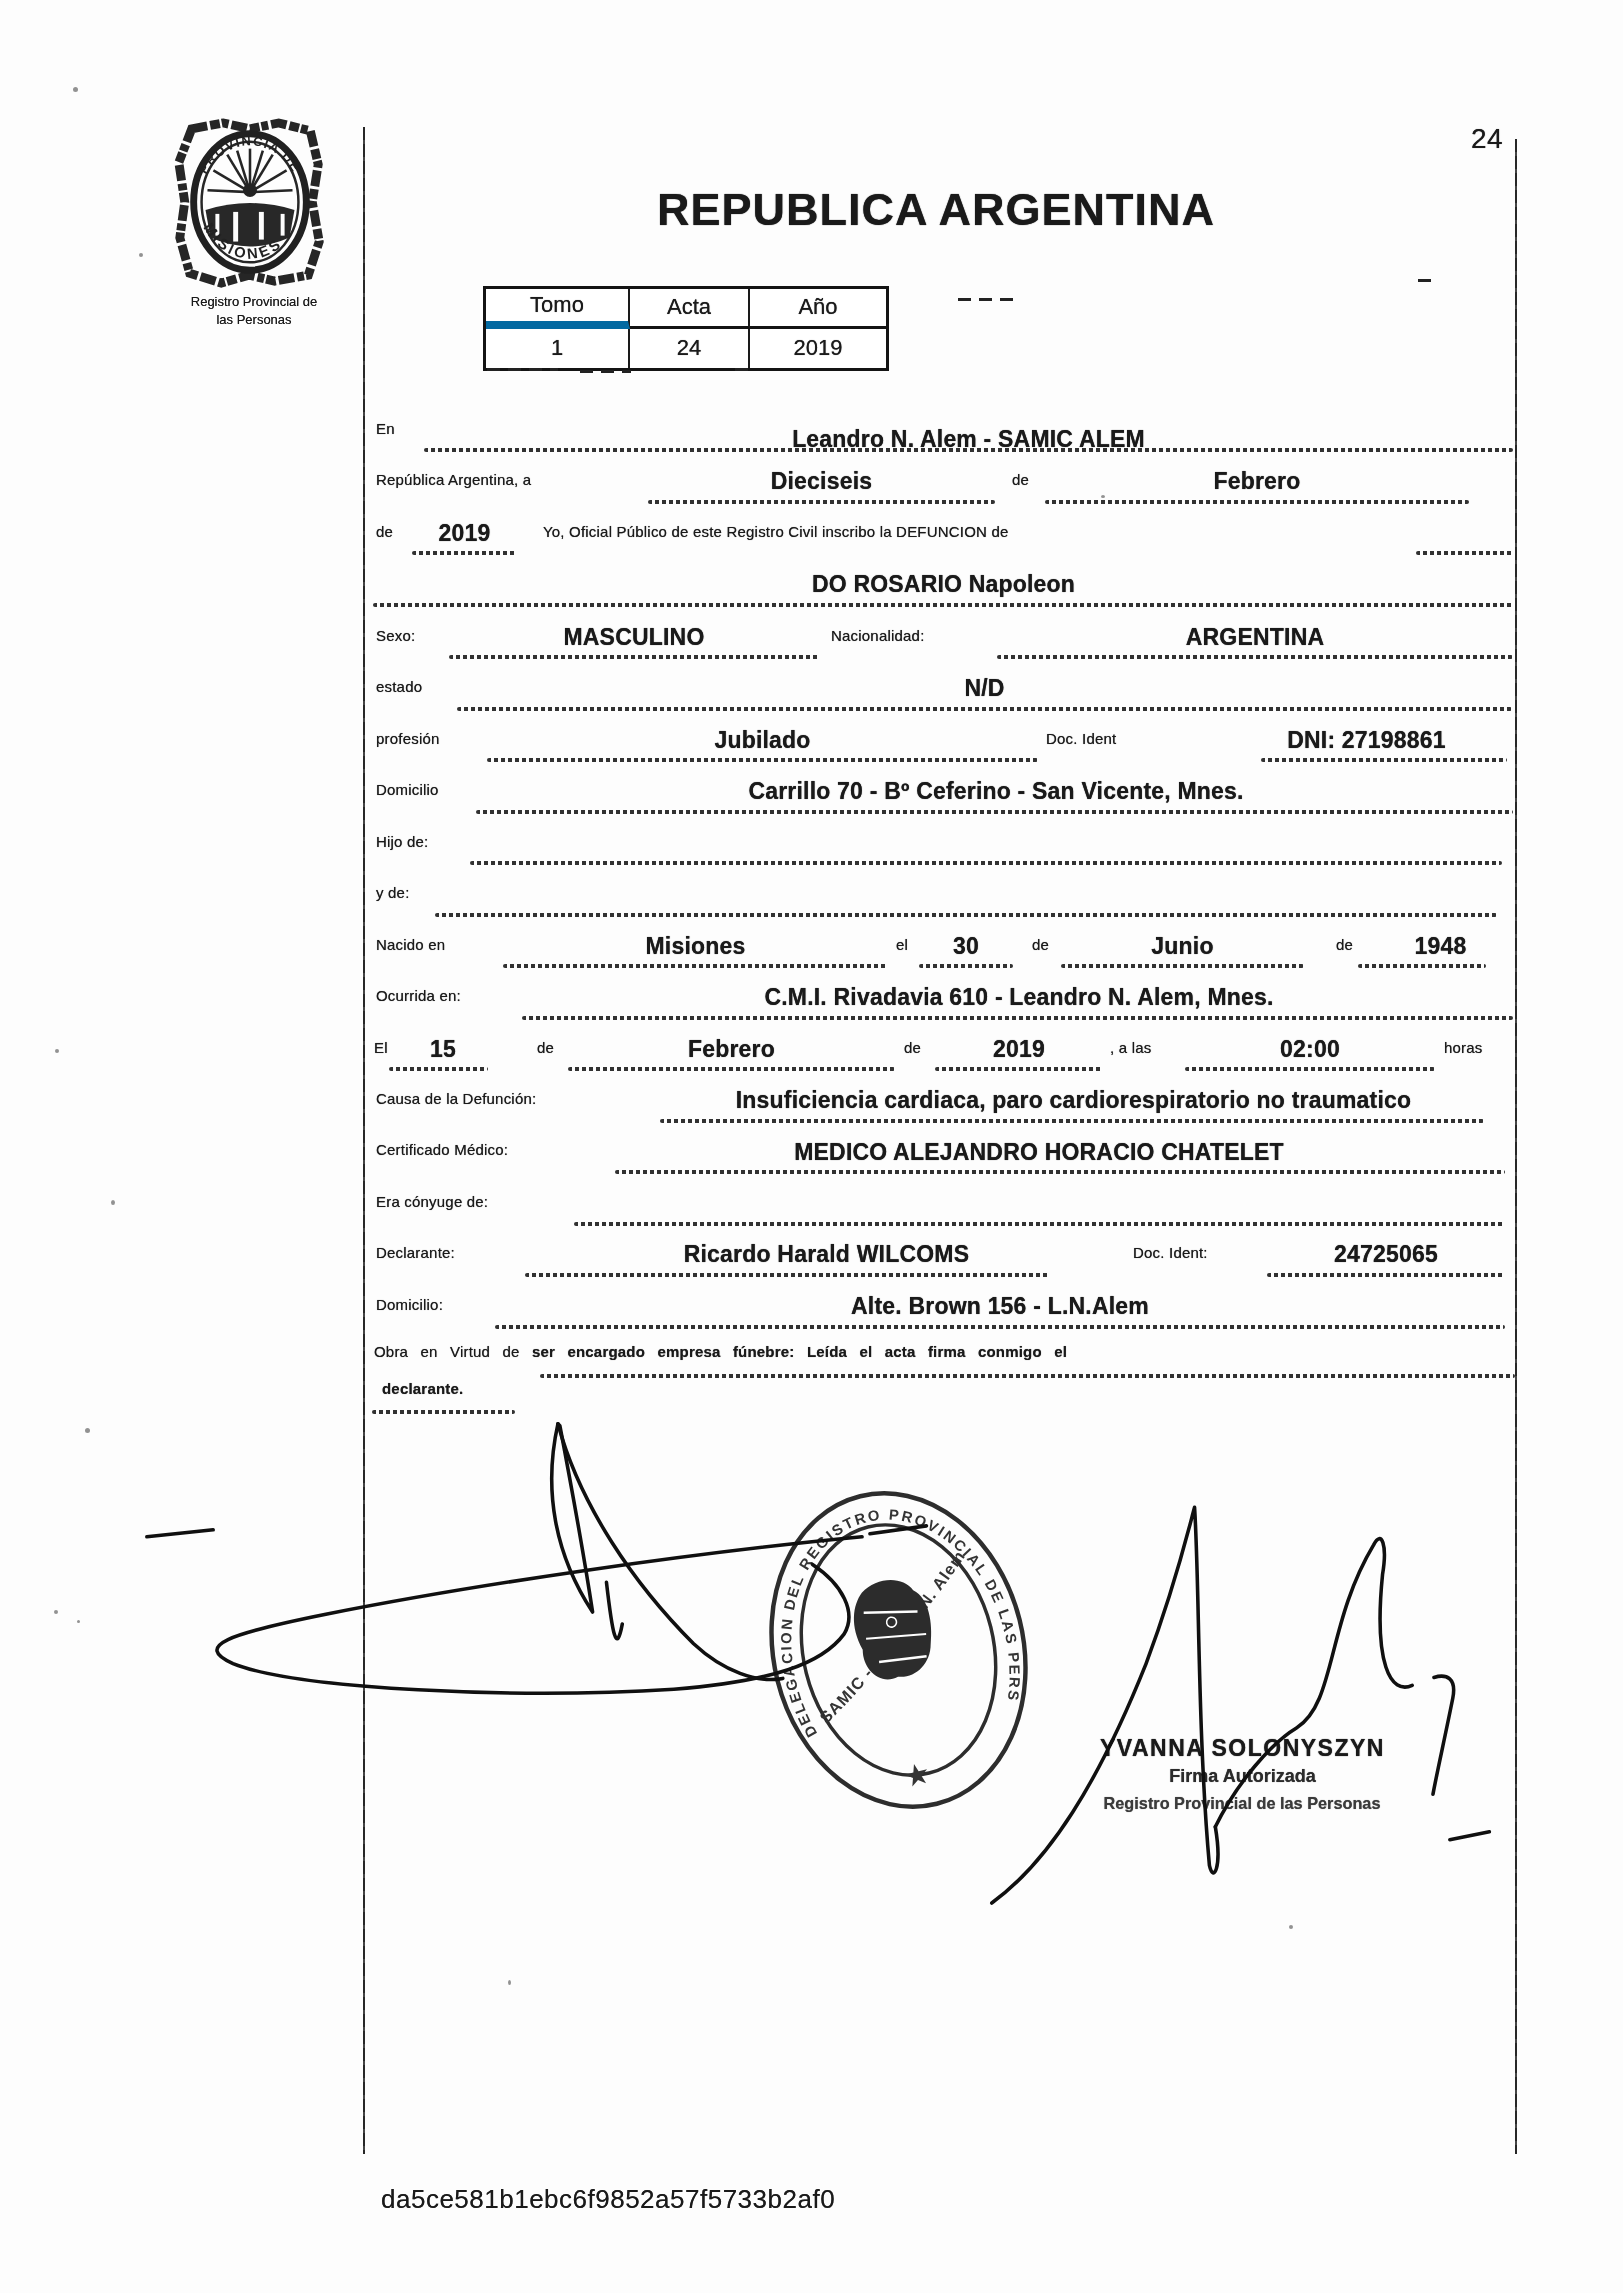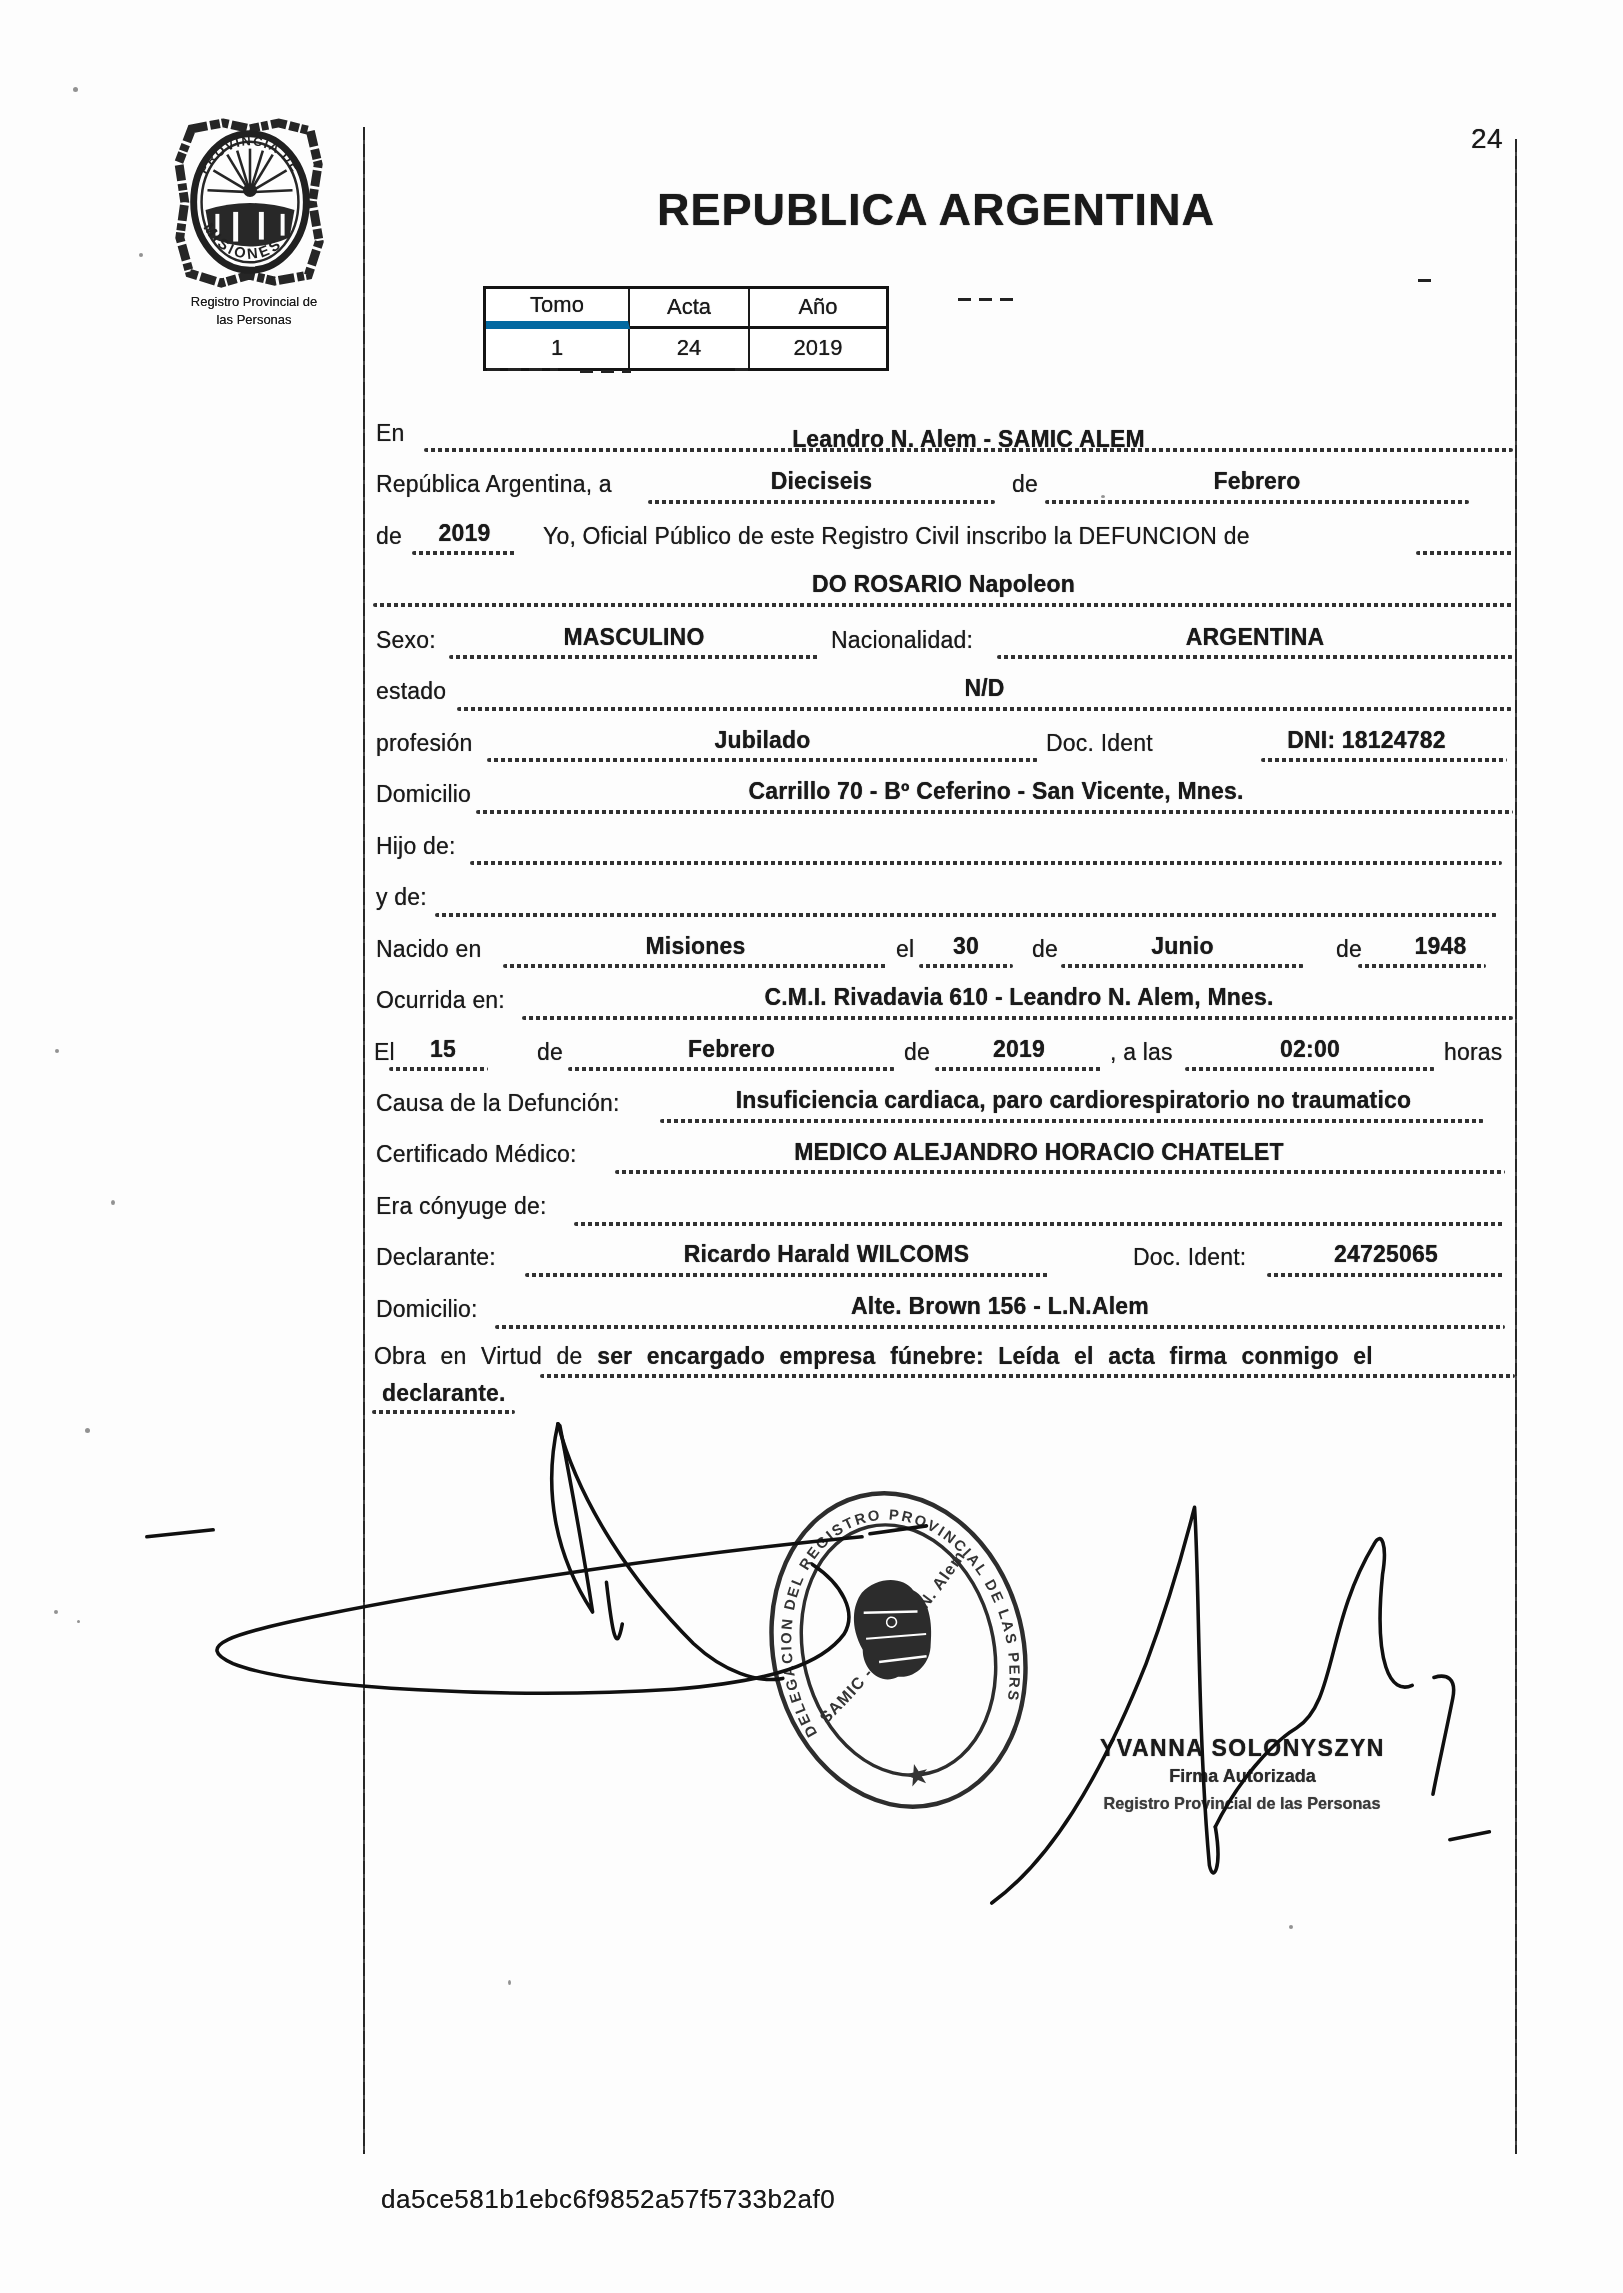--- a/index.html
+++ b/index.html
@@ -1,19 +1,19 @@
 <!DOCTYPE html>
 <html><head>
 <meta charset="utf-8">
 <style>
   html,body{margin:0;padding:0;background:#d9d9d9;}
   .page{position:relative;width:1624px;height:2294px;background:#fdfdfd;
         font-family:"Liberation Sans",sans-serif;color:#1a1a1a;overflow:hidden;}
   .abs{position:absolute;}
-  .lbl{font-size:23px;white-space:nowrap;letter-spacing:0.2px;text-shadow:0 0 0.7px rgba(15,15,15,.75);}
+  .lbl{font-size:15px;white-space:nowrap;letter-spacing:0.2px;text-shadow:0 0 0.7px rgba(15,15,15,.75);}
   .val{font-size:23px;font-weight:bold;text-align:center;white-space:nowrap;letter-spacing:0.2px;
        text-shadow:0 0 0.8px rgba(10,10,10,.9);}
   .dot{height:4px;background-image:repeating-linear-gradient(90deg,#1b1b1b 0,#1b1b1b 4px,rgba(0,0,0,0) 4px,rgba(0,0,0,0) 7px);
        opacity:.9;border-radius:2px;}
   .dash{height:3px;background-image:repeating-linear-gradient(90deg,#222 0,#222 13px,rgba(0,0,0,0) 13px,rgba(0,0,0,0) 21px);}
   .vline{width:2px;background:repeating-linear-gradient(180deg,#272727 0,#272727 13px,#454545 13px,#454545 17px);}
   .speck{background:#3a3a3a;border-radius:50%;opacity:.55;}
   .title{font-weight:bold;font-size:45px;letter-spacing:1px;text-align:center;
          text-shadow:0 0 1px rgba(0,0,0,.9);}
   .pagenum{font-size:28px;letter-spacing:0.5px;text-shadow:0 0 0.7px rgba(0,0,0,.8);}
@@ -118,21 +118,21 @@
   <div class="abs dot" style="left:997px;top:655px;width:516px;"></div>
 
   <div class="abs lbl" style="left:376px;top:678px;">estado</div>
   <div class="abs val" style="left:457px;top:675px;width:1055px;">N/D</div>
   <div class="abs dot" style="left:457px;top:707px;width:1055px;"></div>
 
   <div class="abs lbl" style="left:376px;top:730px;">profesión</div>
   <div class="abs val" style="left:487px;top:727px;width:551px;">Jubilado</div>
   <div class="abs dot" style="left:487px;top:758px;width:551px;"></div>
   <div class="abs lbl" style="left:1046px;top:730px;">Doc. Ident</div>
-  <div class="abs val" style="left:1218px;top:727px;width:297px;">DNI: 18124782</div>
+  <div class="abs val" style="left:1218px;top:727px;width:297px;">DNI: 27198861</div>
   <div class="abs dot" style="left:1261px;top:758px;width:246px;"></div>
 
   <div class="abs lbl" style="left:376px;top:781px;">Domicilio</div>
   <div class="abs val" style="left:476px;top:778px;width:1040px;">Carrillo 70 - Bº Ceferino - San Vicente, Mnes.</div>
   <div class="abs dot" style="left:476px;top:810px;width:1037px;"></div>
 
   <div class="abs lbl" style="left:376px;top:833px;">Hijo de:</div>
   <div class="abs dot" style="left:470px;top:861px;width:1032px;"></div>
 
   <div class="abs lbl" style="left:376px;top:884px;">y de:</div>

